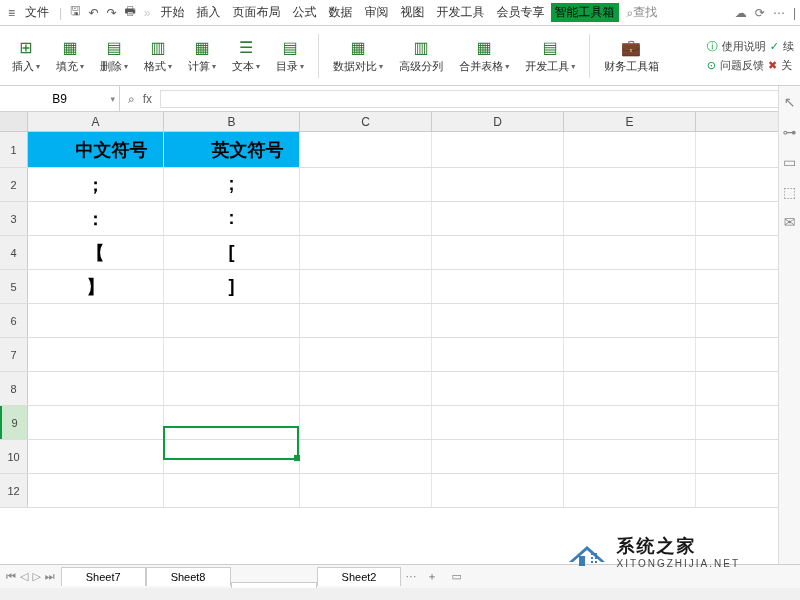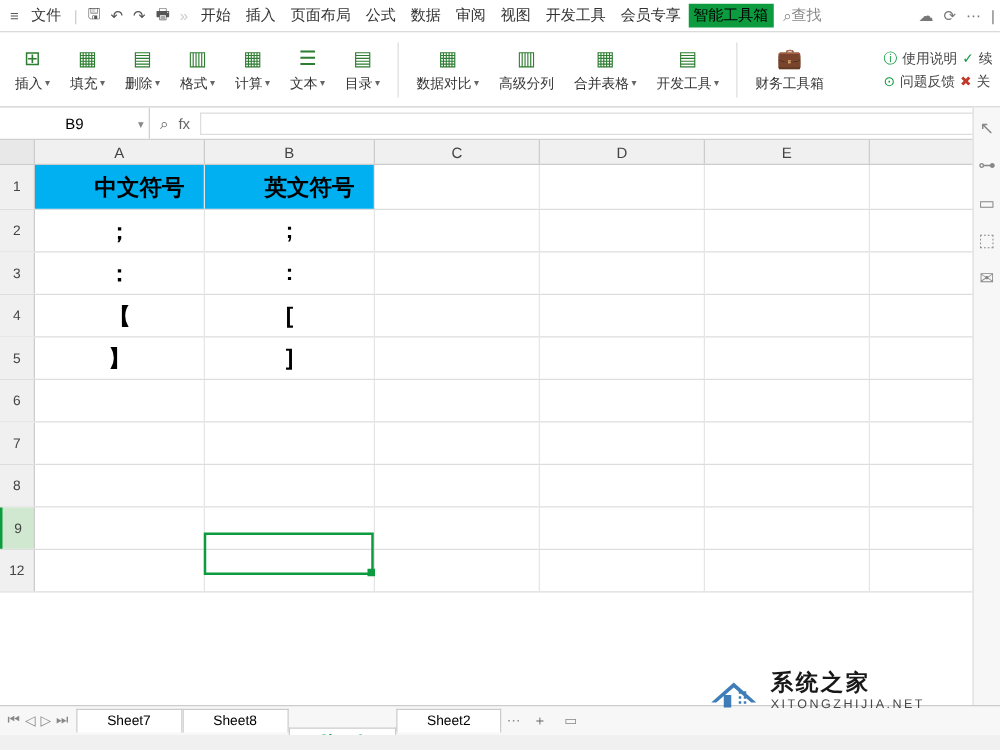--- a/index.html
+++ b/index.html
@@ -295,20 +295,28 @@
       </div>
     <div class="row re">
         <div class="row-h active">9</div>
         <div class="cell ca"></div>
         <div class="cell cb"></div>
         <div class="cell cc"></div>
         <div class="cell cd"></div>
         <div class="cell ce"></div>
       </div>
     <div class="row re">
+        <div class="row-h">10</div>
+        <div class="cell ca"></div>
+        <div class="cell cb"></div>
+        <div class="cell cc"></div>
+        <div class="cell cd"></div>
+        <div class="cell ce"></div>
+      </div>
+    <div class="row re">
         <div class="row-h">12</div>
         <div class="cell ca"></div>
         <div class="cell cb"></div>
         <div class="cell cc"></div>
         <div class="cell cd"></div>
         <div class="cell ce"></div>
       </div>
 
     <div class="active-cell" style="left:163px; top:294px; width:136px; height:34px;">
         <div class="handle"></div>

